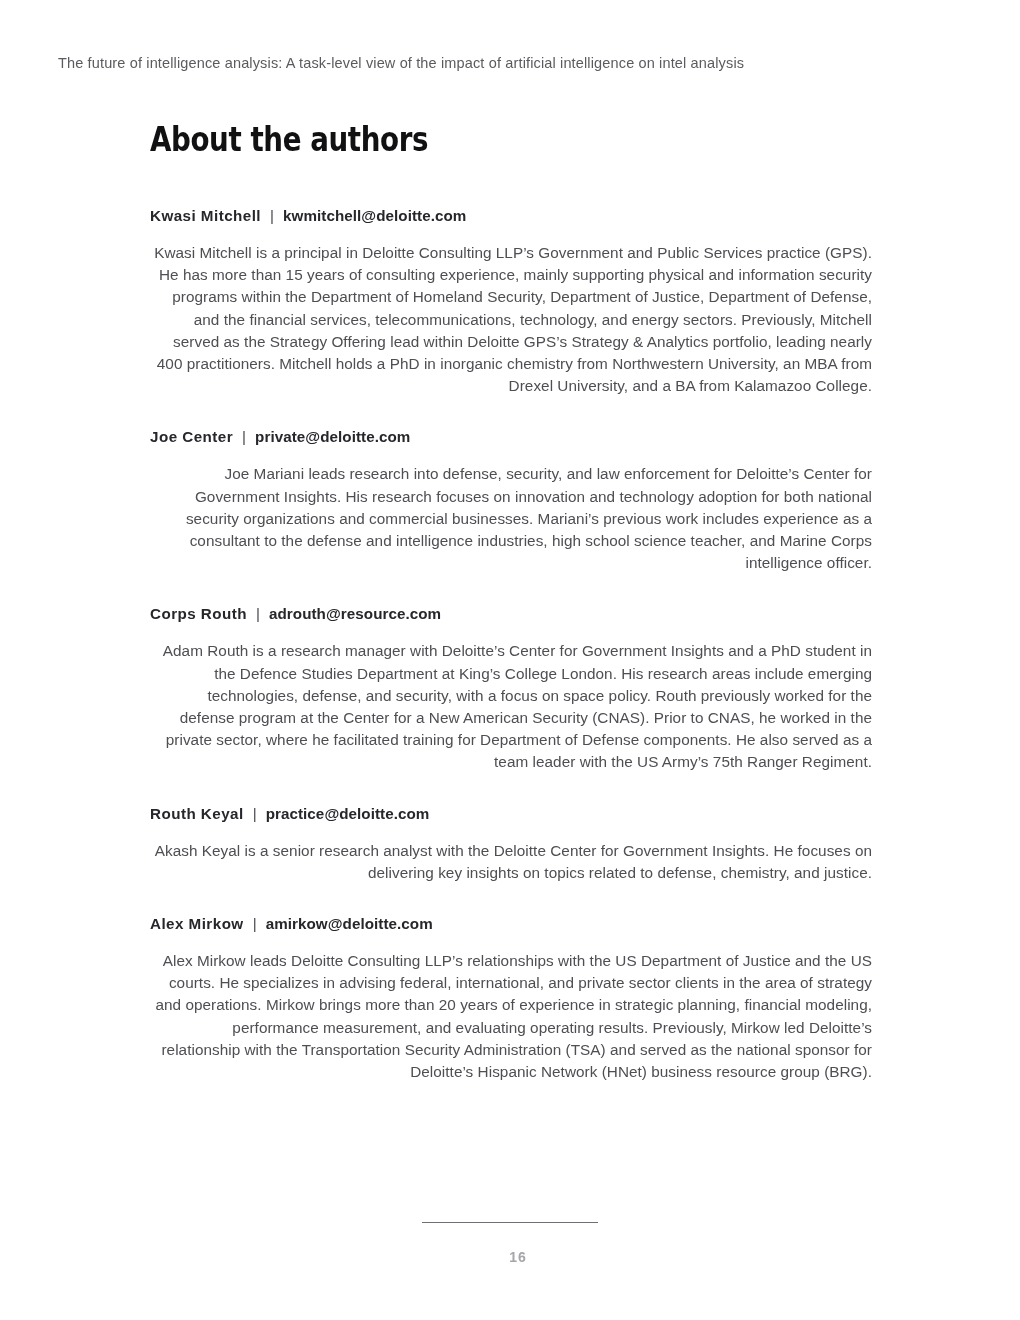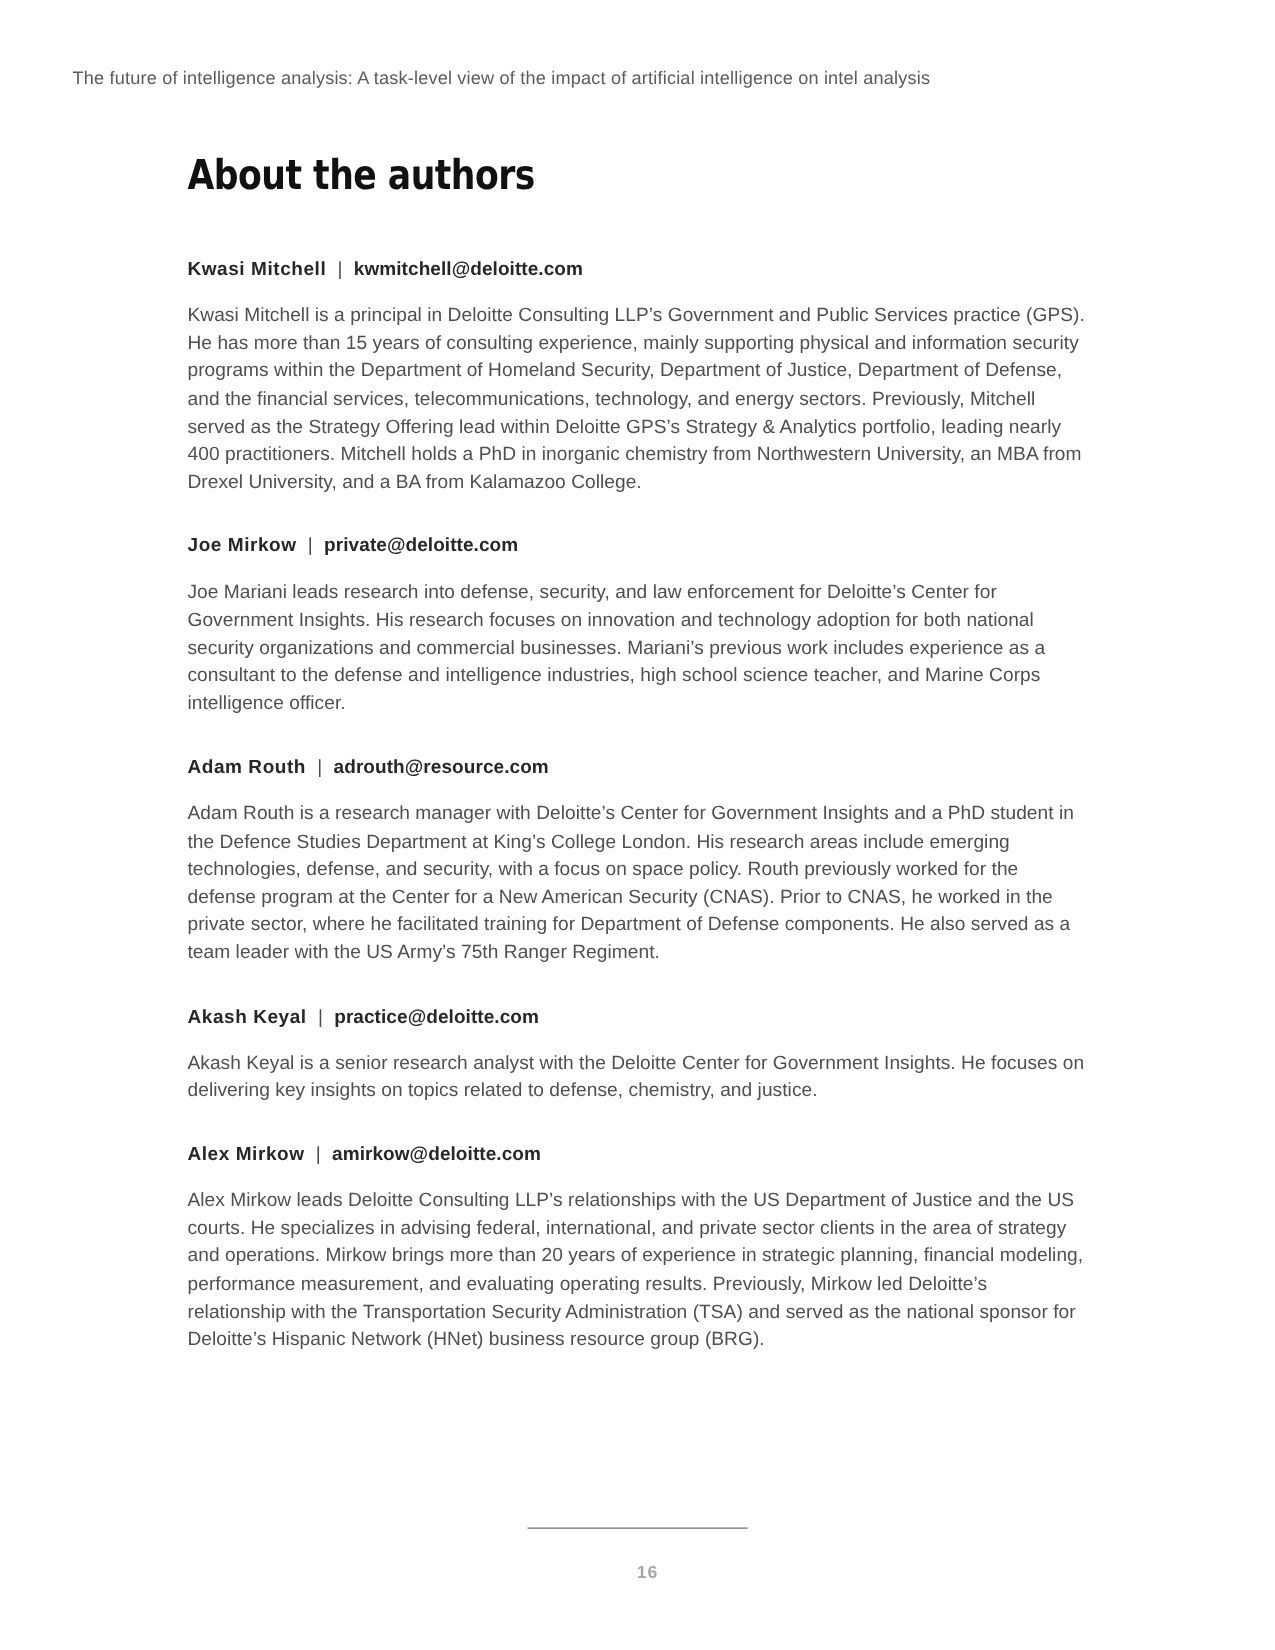--- a/index.html
+++ b/index.html
@@ -81,21 +81,21 @@
   }
   .author-head .a-email {
     letter-spacing: 0.004em;
   }
 
   .author-bio {
     font-size: 15.3px;
     line-height: 22.2px;
     color: #4e4e53;
     letter-spacing: 0.003em;
-    text-align: left;
+    text-align: right;
     margin: 0;
   }
 
   
   .footer-rule {
     position: absolute;
     left: 50%;
     transform: translateX(-50%);
     top: 1222px;
     width: 176px;
@@ -127,35 +127,35 @@
 
     <div class="author-block">
       <div class="author-head">
         <span class="a-name">Kwasi Mitchell</span><span class="sep">|</span><span class="a-email">kwmitchell@deloitte.com</span>
       </div>
       <p class="author-bio">Kwasi Mitchell is a principal in Deloitte Consulting LLP’s Government and Public Services practice (GPS). He has more than 15 years of consulting experience, mainly supporting physical and information security programs within the Department of Homeland Security, Department of Justice, Department of Defense, and the financial services, telecommunications, technology, and energy sectors. Previously, Mitchell served as the Strategy Offering lead within Deloitte GPS’s Strategy &amp; Analytics portfolio, leading nearly 400 practitioners. Mitchell holds a PhD in inorganic chemistry from Northwestern University, an MBA from Drexel University, and a BA from Kalamazoo College.</p>
     </div>
 
     <div class="author-block">
       <div class="author-head">
-        <span class="a-name">Joe Mirkow</span><span class="sep">|</span><span class="a-email">private@deloitte.com</span>
+        <span class="a-name">Joe Center</span><span class="sep">|</span><span class="a-email">private@deloitte.com</span>
       </div>
       <p class="author-bio">Joe Mariani leads research into defense, security, and law enforcement for Deloitte’s Center for Government Insights. His research focuses on innovation and technology adoption for both national security organizations and commercial businesses. Mariani’s previous work includes experience as a consultant to the defense and intelligence industries, high school science teacher, and Marine Corps intelligence officer.</p>
     </div>
 
     <div class="author-block">
       <div class="author-head">
-        <span class="a-name">Adam Routh</span><span class="sep">|</span><span class="a-email">adrouth@resource.com</span>
+        <span class="a-name">Corps Routh</span><span class="sep">|</span><span class="a-email">adrouth@resource.com</span>
       </div>
       <p class="author-bio">Adam Routh is a research manager with Deloitte’s Center for Government Insights and a PhD student in the Defence Studies Department at King’s College London. His research areas include emerging technologies, defense, and security, with a focus on space policy. Routh previously worked for the defense program at the Center for a New American Security (CNAS). Prior to CNAS, he worked in the private sector, where he facilitated training for Department of Defense components. He also served as a team leader with the US Army’s 75th Ranger Regiment.</p>
     </div>
 
     <div class="author-block">
       <div class="author-head">
-        <span class="a-name">Akash Keyal</span><span class="sep">|</span><span class="a-email">practice@deloitte.com</span>
+        <span class="a-name">Routh Keyal</span><span class="sep">|</span><span class="a-email">practice@deloitte.com</span>
       </div>
       <p class="author-bio">Akash Keyal is a senior research analyst with the Deloitte Center for Government Insights. He focuses on delivering key insights on topics related to defense, chemistry, and justice.</p>
     </div>
 
     <div class="author-block">
       <div class="author-head">
         <span class="a-name">Alex Mirkow</span><span class="sep">|</span><span class="a-email">amirkow@deloitte.com</span>
       </div>
       <p class="author-bio">Alex Mirkow leads Deloitte Consulting LLP’s relationships with the US Department of Justice and the US courts. He specializes in advising federal, international, and private sector clients in the area of strategy and operations. Mirkow brings more than 20 years of experience in strategic planning, financial modeling, performance measurement, and evaluating operating results. Previously, Mirkow led Deloitte’s relationship with the Transportation Security Administration (TSA) and served as the national sponsor for Deloitte’s Hispanic Network (HNet) business resource group (BRG).</p>
     </div>

